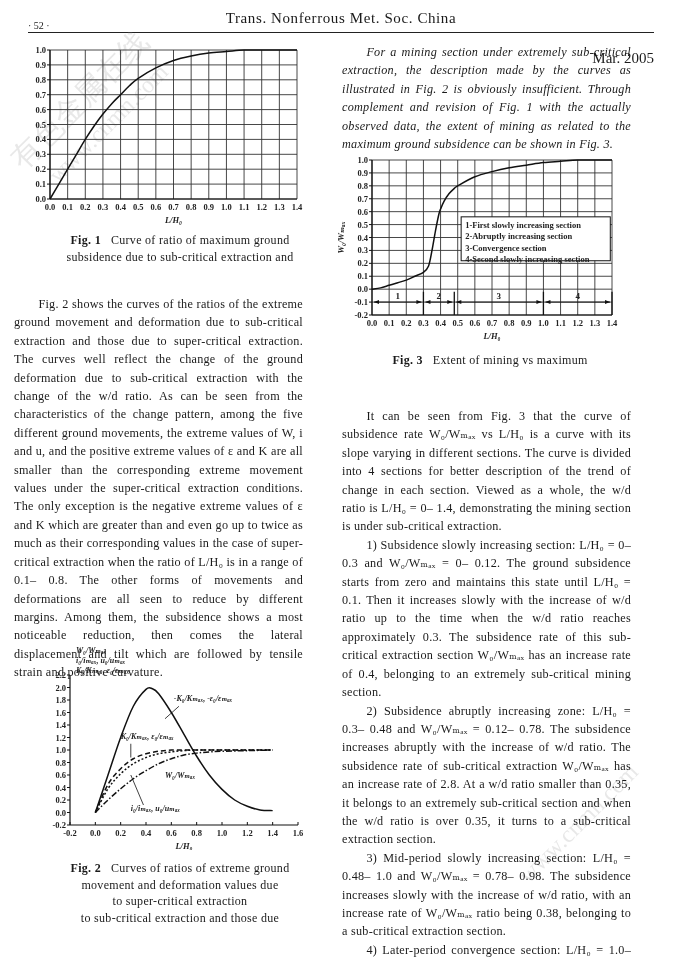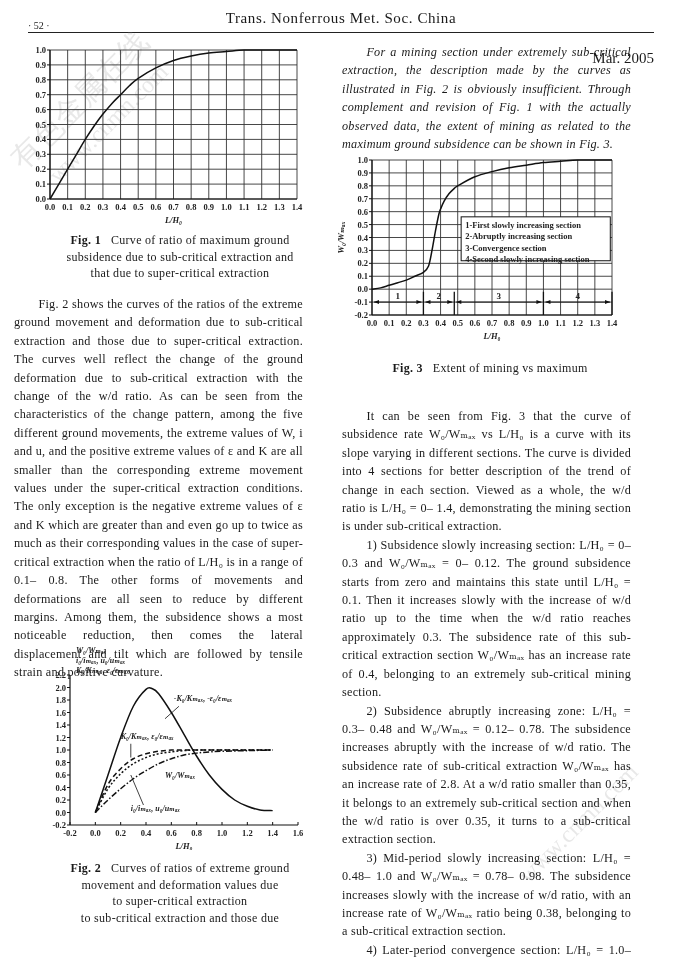--- a/index.html
+++ b/index.html
@@ -94,21 +94,20 @@
     <text x="21" y="27.900000000000006" font-size="8.5" text-anchor="end" font-weight="bold" fill="#222">0.9</text>
     <line x1="25" x2="22" y1="10" y2="10" stroke="#111" stroke-width="1"></line>
     <text x="21" y="13" font-size="8.5" text-anchor="end" font-weight="bold" fill="#222">1.0</text>
     <text x="148.5" y="183" font-size="8.5" text-anchor="middle" font-style="italic" font-weight="bold" fill="#222">L/H₀</text>
     <text x="-3" y="84.5" font-size="8.5" text-anchor="middle" font-style="italic" font-weight="bold" fill="#222" transform="rotate(-90 -3 84.5)">W₀/Wₘₐₓ</text>
     <path d="M25,159 C26.470238095238095,156.51666666666665 30.88095238095238,149.06666666666666 33.82142857142857,144.1 C36.76190476190476,139.13333333333333 39.702380952380956,134.16666666666666 42.642857142857146,129.2 C45.583333333333336,124.23333333333332 48.523809523809526,119.26666666666668 51.464285714285715,114.30000000000001 C54.404761904761905,109.33333333333334 57.3452380952381,104.11833333333334 60.28571428571429,99.4 C63.22619047619048,94.68166666666667 66.16666666666667,90.21166666666666 69.10714285714286,85.99 C72.04761904761905,81.76833333333333 74.98809523809524,77.795 77.92857142857143,74.07000000000001 C80.86904761904762,70.34500000000001 83.80952380952381,66.86833333333334 86.75,63.64 C89.69047619047619,60.41166666666667 92.6309523809524,57.68 95.57142857142858,54.7 C98.51190476190477,51.720000000000006 101.45238095238096,48.491666666666674 104.39285714285715,45.760000000000005 C107.33333333333334,43.028333333333336 108.80357142857144,41.28999999999999 113.21428571428572,38.30999999999999 C117.625,35.329999999999984 124.97619047619048,30.859999999999992 130.85714285714286,27.879999999999995 C136.73809523809524,24.9 142.61904761904762,22.41666666666667 148.5,20.430000000000007 C154.38095238095238,18.443333333333342 160.2619047619048,17.20166666666668 166.14285714285717,15.960000000000008 C172.02380952380955,14.718333333333339 177.90476190476193,13.724999999999989 183.7857142857143,12.97999999999999 C189.66666666666669,12.23499999999999 195.54761904761907,11.986666666666673 201.42857142857144,11.490000000000009 C207.30952380952382,10.993333333333345 213.1904761904762,10.248333333333335 219.07142857142858,10 C224.95238095238096,9.751666666666665 230.83333333333334,10 236.71428571428572,10 C242.5952380952381,10 248.4761904761905,10 254.3571428571429,10 C260.2380952380953,10 269.0595238095238,10 272,10" fill="none" stroke="#111" stroke-width="1.5"></path>
   </svg>
 <div class="cap" style="left:30px;top:232px;width:300px;">
   <div><b>Fig. 1</b><span>Curve of ratio of maximum ground</span></div>
   <div>subsidence due to sub-critical extraction and</div>
-  <div>that due to super-critical extraction</div>
 </div>
 
 <div class="col" style="left:14px;top:295px;width:289px;">
   <p>Fig. 2 shows the curves of the ratios of the extreme ground movement and deformation due to sub-critical extraction and those due to super-critical extraction. The curves well reflect the change of the ground deformation due to sub-critical extraction with the change of the w/d ratio. As can be seen from the characteristics of the change pattern, among the five different ground movements, the extreme values of W, i and u, and the positive extreme values of ε and K are all smaller than the corresponding extreme movement values under the super-critical extraction conditions. The only exception is the negative extreme values of ε and K which are greater than and even go up to twice as much as their corresponding values in the case of super-critical extraction when the ratio of L/H₀ is in a range of 0.1– 0.8. The other forms of movements and deformations are all seen to reduce by different margins. Among them, the subsidence shows a most noticeable reduction, then comes the lateral displacement and tilt which are followed by tensile strain and positive curvature.</p>
 </div>
 
 <svg id="fig2" style="position:absolute;left:30px;top:645px;" width="290" height="205">
     <line x1="40" x2="40" y1="30" y2="180" stroke="#111" stroke-width="1.2"></line>
     <line x1="40" x2="268" y1="180" y2="180" stroke="#111" stroke-width="1.2"></line>
     <line x1="40" x2="40" y1="180" y2="177" stroke="#111" stroke-width="1"></line>
@@ -278,21 +277,21 @@
     <path d="M215.42857142857144,152.08333333333334 l5,-2 l0,4 z" fill="#111"></path>
     <path d="M280,152.08333333333334 l-5,-2 l0,4 z" fill="#111"></path>
     <line x1="282" x2="282" y1="141.75" y2="165" stroke="#111" stroke-width="1.3"></line>
     <text x="247.71428571428572" y="148.625" font-size="9" text-anchor="middle" font-weight="bold" fill="#222">4</text>
     <rect x="131.14285714285714" y="66.83333333333331" width="149.14285714285714" height="43.916666666666686" fill="#fff" stroke="#111" stroke-width="1"></rect>
     <text x="135.14285714285714" y="77.83333333333331" font-size="8.5" font-weight="bold" fill="#222">1-First slowly increasing section</text>
     <text x="135.14285714285714" y="89.33333333333331" font-size="8.5" font-weight="bold" fill="#222">2-Abruptly increasing section</text>
     <text x="135.14285714285714" y="100.83333333333331" font-size="8.5" font-weight="bold" fill="#222">3-Convergence section</text>
     <text x="135.14285714285714" y="112.33333333333331" font-size="8.5" font-weight="bold" fill="#222">4-Second slowly increasing section</text>
   </svg>
-<div class="cap" style="left:345px;top:360px;width:290px;text-align:center;">
+<div class="cap" style="left:345px;top:352px;width:290px;text-align:center;">
   <div><b>Fig. 3</b><span>Extent of mining vs maximum</span></div>
 </div>
 
 <div class="col" style="left:342px;top:407px;width:289px;">
   <p>It can be seen from Fig. 3 that the curve of subsidence rate W₀/Wₘₐₓ vs L/H₀ is a curve with its slope varying in different sections. The curve is divided into 4 sections for better description of the trend of change in each section. Viewed as a whole, the w/d ratio is L/H₀ = 0– 1.4, demonstrating the mining section is under sub-critical extraction.</p>
   <p>1) Subsidence slowly increasing section: L/H₀ = 0– 0.3 and W₀/Wₘₐₓ = 0– 0.12. The ground subsidence starts from zero and maintains this state until L/H₀ = 0.1. Then it increases slowly with the increase of w/d ratio up to the time when the w/d ratio reaches approximately 0.3. The subsidence rate of this sub-critical extraction section W₀/Wₘₐₓ has an increase rate of 0.4, belonging to an extremely sub-critical mining section.</p>
   <p>2) Subsidence abruptly increasing zone: L/H₀ = 0.3– 0.48 and W₀/Wₘₐₓ = 0.12– 0.78. The subsidence increases abruptly with the increase of w/d ratio. The subsidence rate of sub-critical extraction W₀/Wₘₐₓ has an increase rate of 2.8. At a w/d ratio smaller than 0.35, it belongs to an extremely sub-critical section and when the w/d ratio is over 0.35, it turns to a sub-critical extraction section.</p>
   <p>3) Mid-period slowly increasing section: L/H₀ = 0.48– 1.0 and W₀/Wₘₐₓ = 0.78– 0.98. The subsidence increases slowly with the increase of w/d ratio, with an increase rate of W₀/Wₘₐₓ ratio being 0.38, belonging to a sub-critical extraction section.</p>
   <p>4) Later-period convergence section: L/H₀ = 1.0– 1.4 and W₀/Wₘₐₓ = 0.98– 1.0. The subsidence rate increases with the increase of w/d ratio yet with a much reduced rate. The subsidence rate</p>
 </div>

